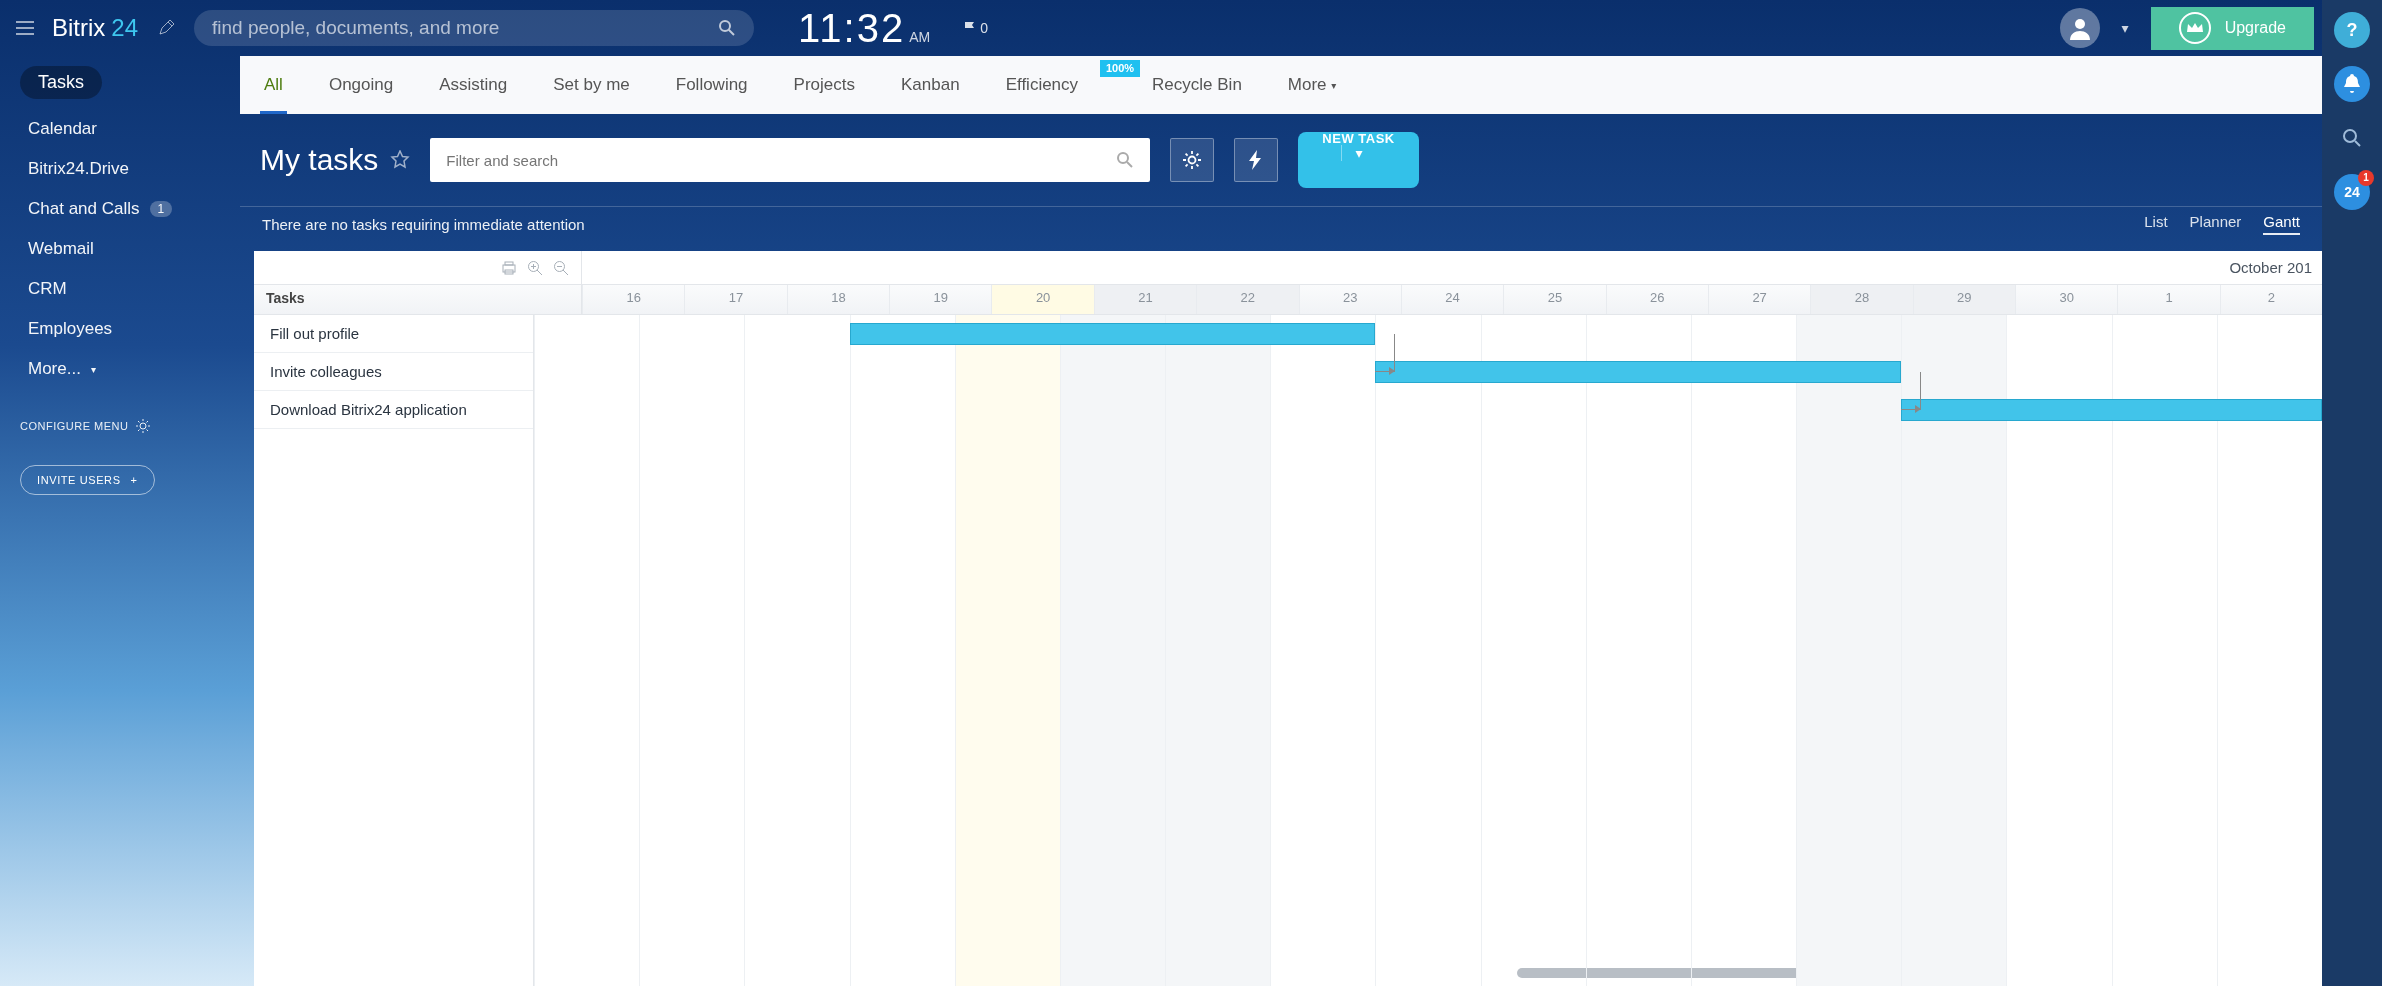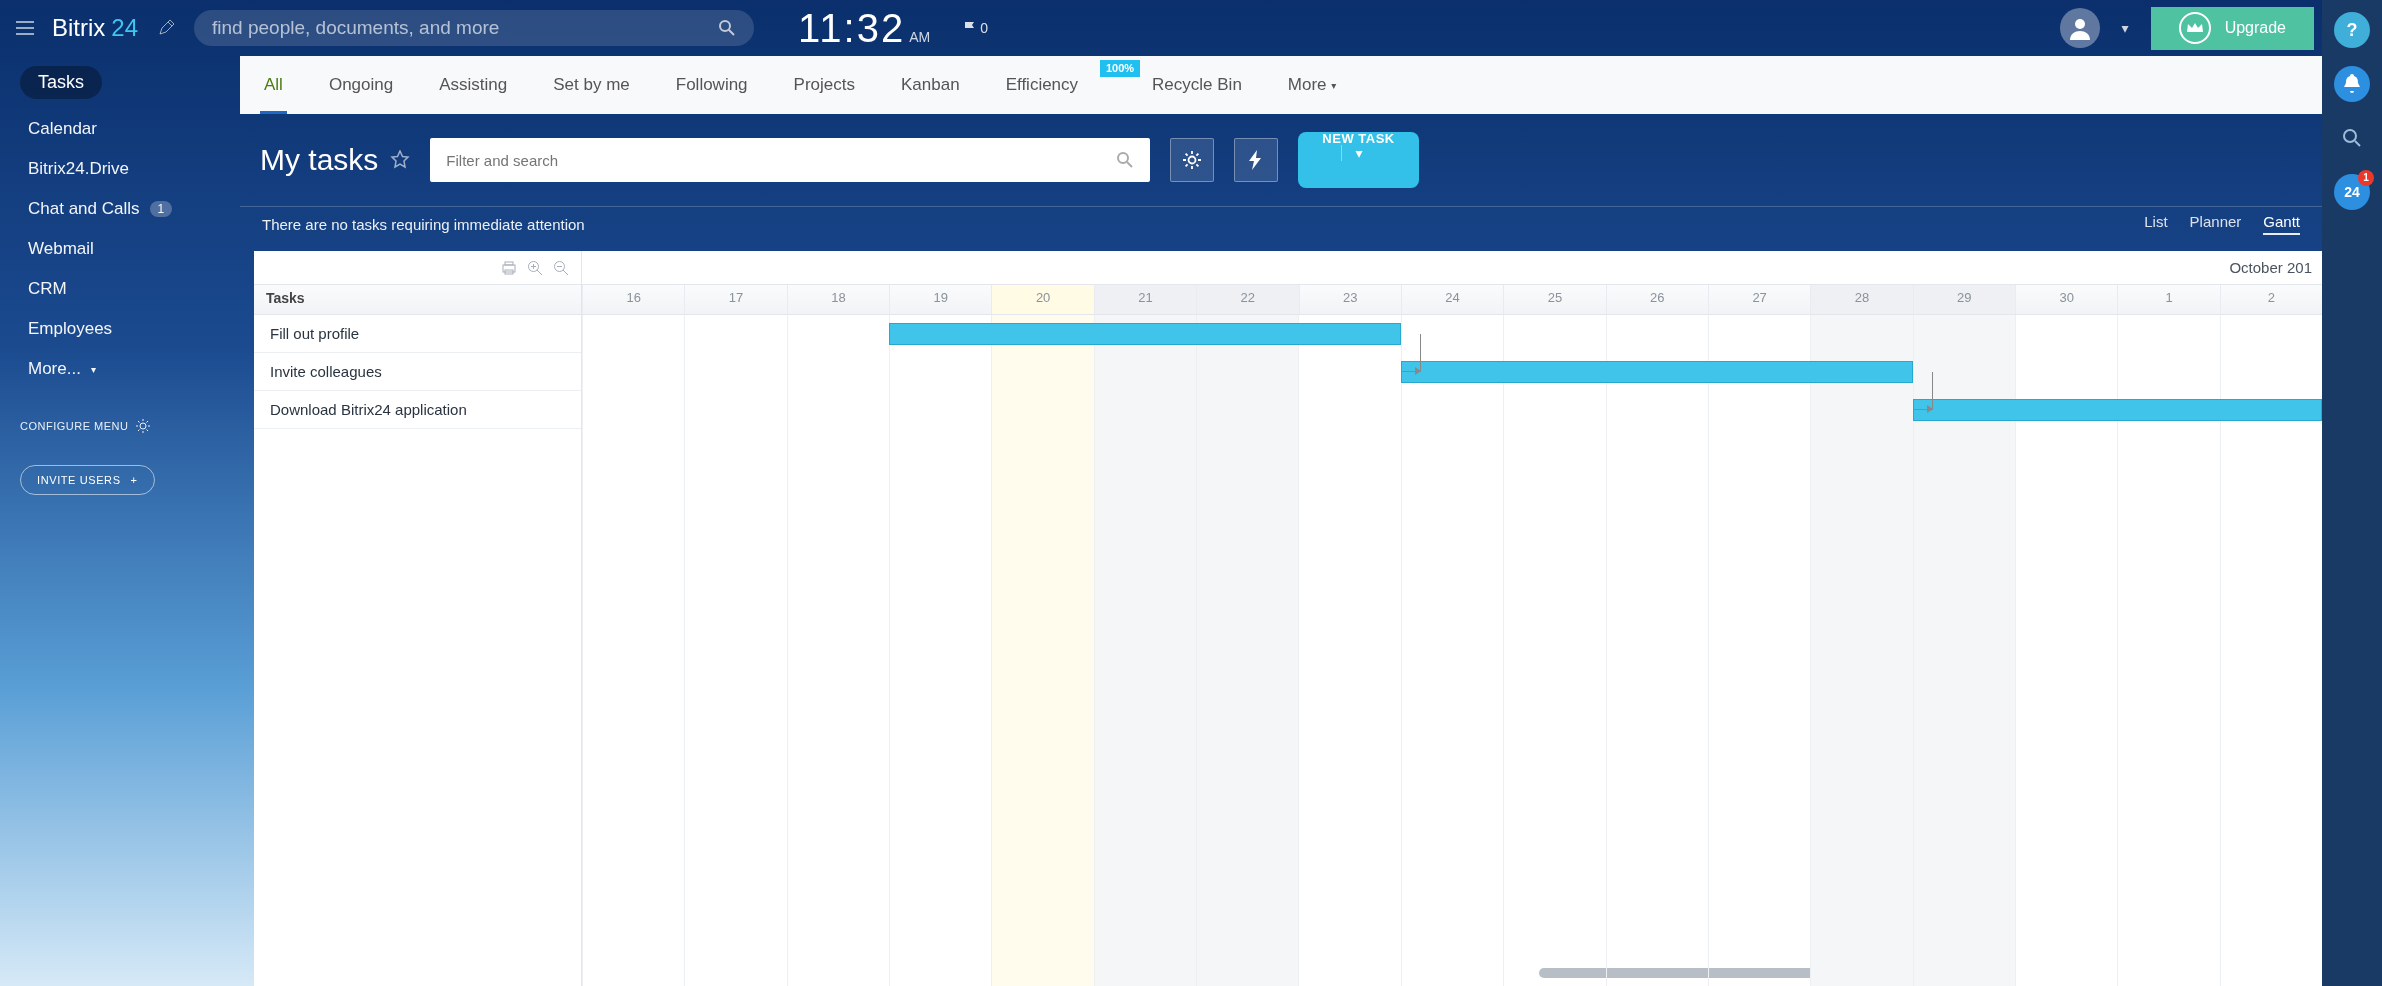--- a/index.html
+++ b/index.html
@@ -242,21 +242,21 @@
     height: 30px; display:flex; border-bottom:1px solid #e3e6ea;
     background: linear-gradient(#fafbfc,#f1f3f6);
   }
   .gh-tasks { width: 328px; border-right:1px solid #e3e6ea; padding: 5px 12px; font-weight:600; color:#444;}
   .gh-days { flex:1; display:flex; }
   .gh-day { flex:1; border-left:1px solid #e8ebef; text-align:center; font-size:13px; color:#8a929b; padding-top:5px; position:relative;}
   .gh-day.wknd { background: #eef0f3;}
   .gh-day.today { background:#fffbe4;}
 
   .gantt-body { display:flex; flex:1; min-height:0; position:relative;}
-  .task-col { width:328px; border-right:1px solid #e3e6ea;}
+  .task-col { width:280px; border-right:1px solid #e3e6ea;}
   .task-row {
     height:38px; border-bottom:1px solid #eceff2;
     padding: 0 16px; display:flex; align-items:center;
     color:#2a3440; font-size:15px; cursor:pointer;
   }
   .chart-col { flex:1; position:relative; }
   .grid-col {
     position:absolute; top:0; bottom:0; border-left:1px solid #edf0f3;
   }
   .grid-col.wknd { background:#f4f6f8;}

